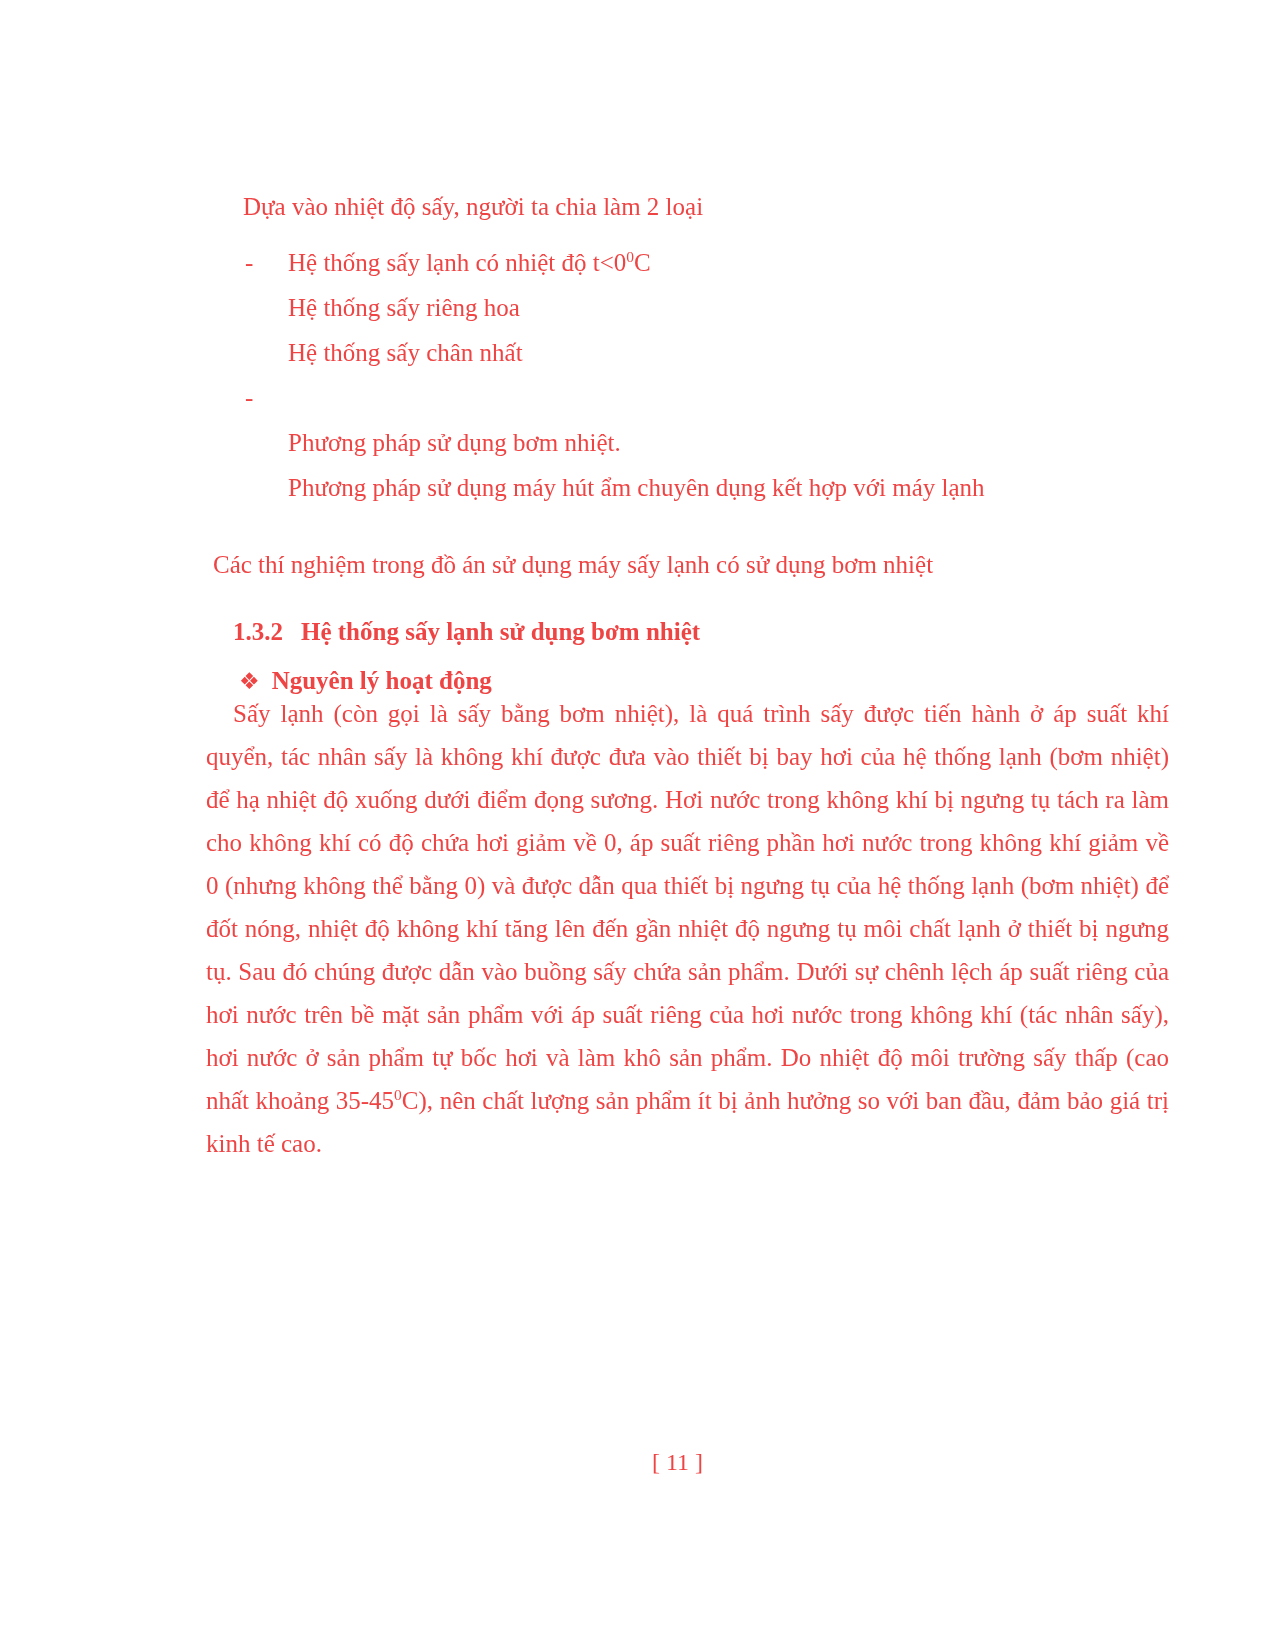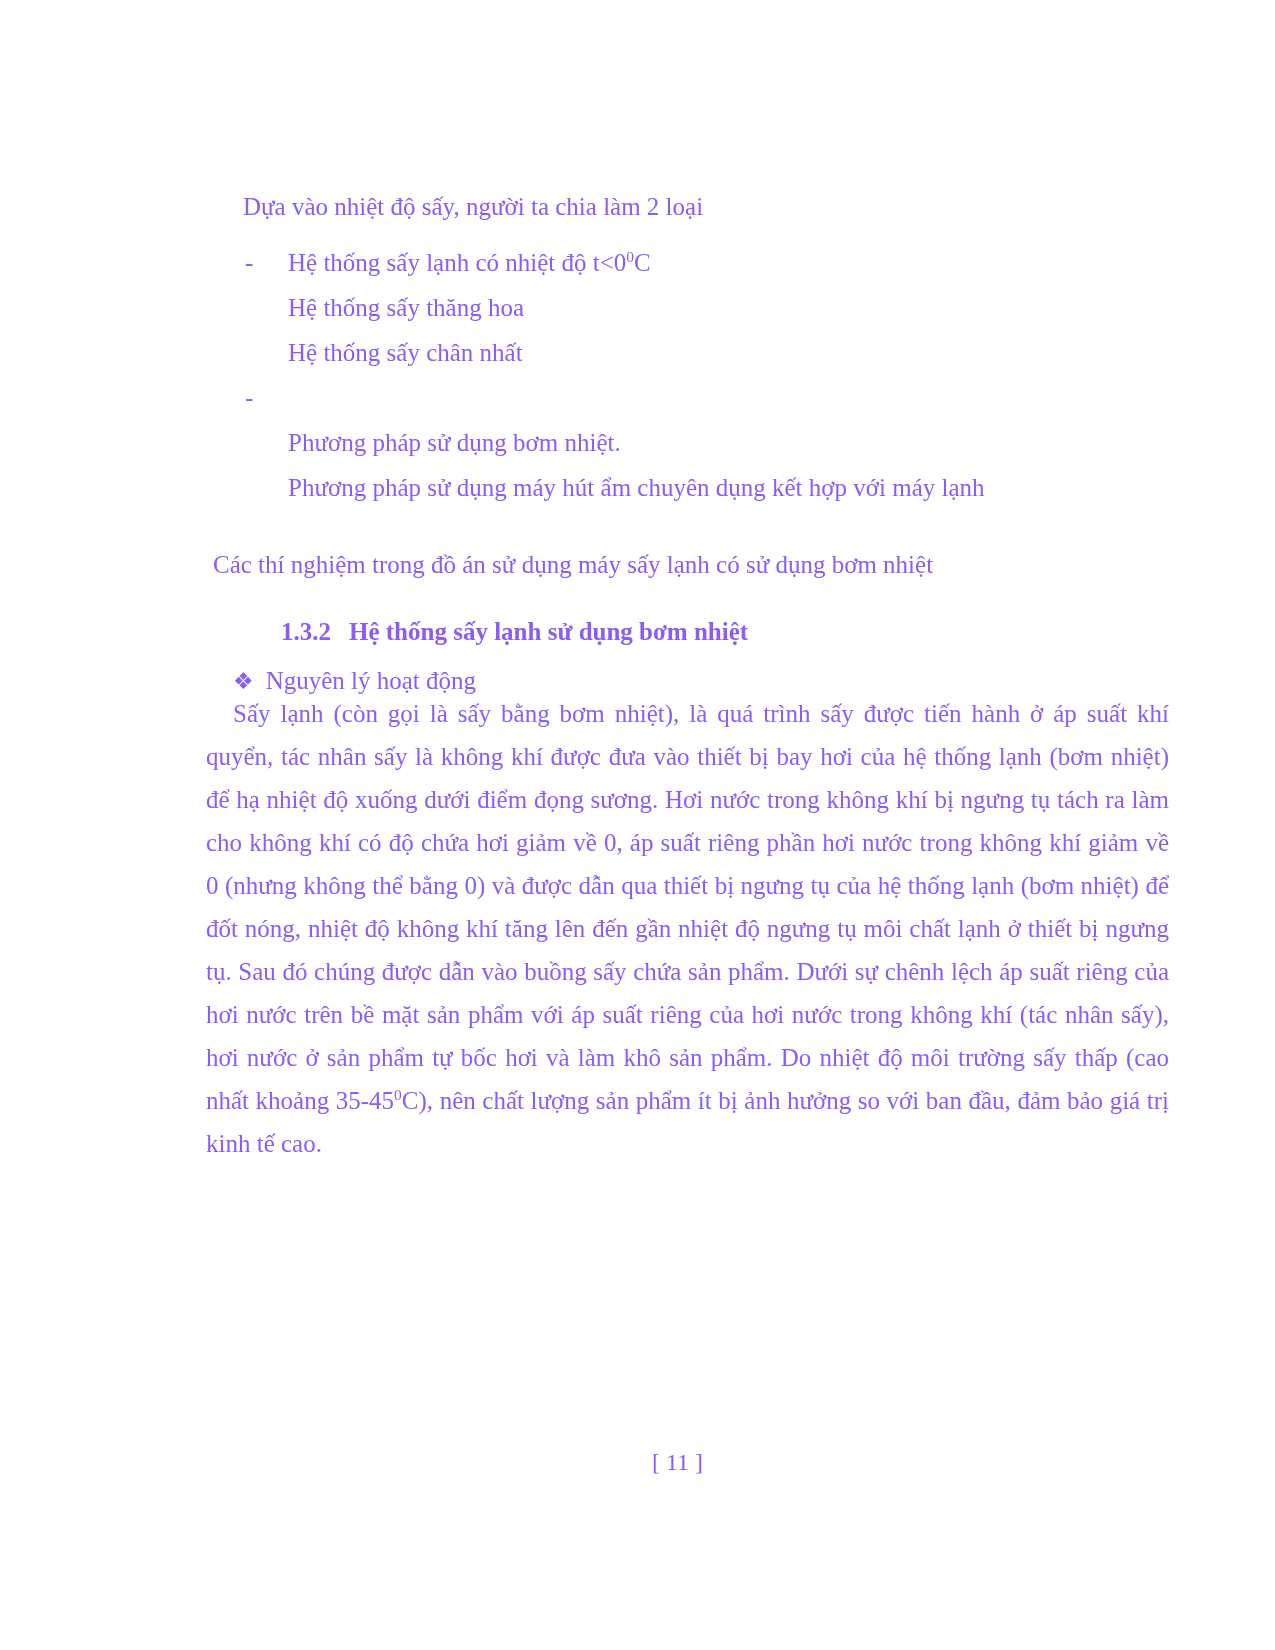--- a/index.html
+++ b/index.html
@@ -6,21 +6,21 @@
     margin: 0;
     padding: 0;
     background: #ffffff;
   }
   .page {
     position: relative;
     width: 1275px;
     height: 1650px;
     background: #ffffff;
     font-family: "Liberation Serif", "DejaVu Serif", serif;
-    color: #8b5cf6;
+    color: #ef4444;
     overflow: hidden;
   }
   .intro-line {
     position: absolute;
     left: 243px;
     top: 166px;
     font-size: 25px;
     line-height: 32px;
     white-space: nowrap;
   }
@@ -52,31 +52,30 @@
     white-space: nowrap;
   }
   .section-heading {
     position: absolute;
     left: 233px;
     top: 591px;
     font-size: 25px;
     font-weight: bold;
     line-height: 32px;
     white-space: nowrap;
-    margin-left: 48px;
   }
   .section-heading .heading-number {
     margin-right: 18px;
   }
   .sub-heading {
     position: absolute;
-    left: 233px;
+    left: 239px;
     top: 632px;
     font-size: 25px;
-    font-weight: normal;
+    font-weight: bold;
     line-height: 32px;
     white-space: nowrap;
   }
   .diamond-bullet {
     font-family: "DejaVu Sans", sans-serif;
     font-size: 23px;
     margin-right: 12px;
   }
   .body-paragraph {
     position: absolute;
@@ -117,21 +116,21 @@
   <p class="intro-line">Dựa vào nhiệt độ sấy,  người ta chia làm 2 loại</p>
 
   <div class="list-block">
 
     <div class="list-row">
       <span class="dash-marker">-</span>
       <span><span>Hệ thống sấy lạnh có nhiệt độ t&lt;0</span><sup>0</sup><span>C</span></span>
     </div>
 
     <div class="list-row">
-      <span>Hệ thống sấy thăng hoa</span>
+      <span>Hệ thống sấy riêng hoa</span>
     </div>
 
     <div class="list-row">
       <span>Hệ thống sấy chân nhất</span>
     </div>
 
     <div class="list-row">
       <span class="dash-marker">-</span>
     </div>
 

